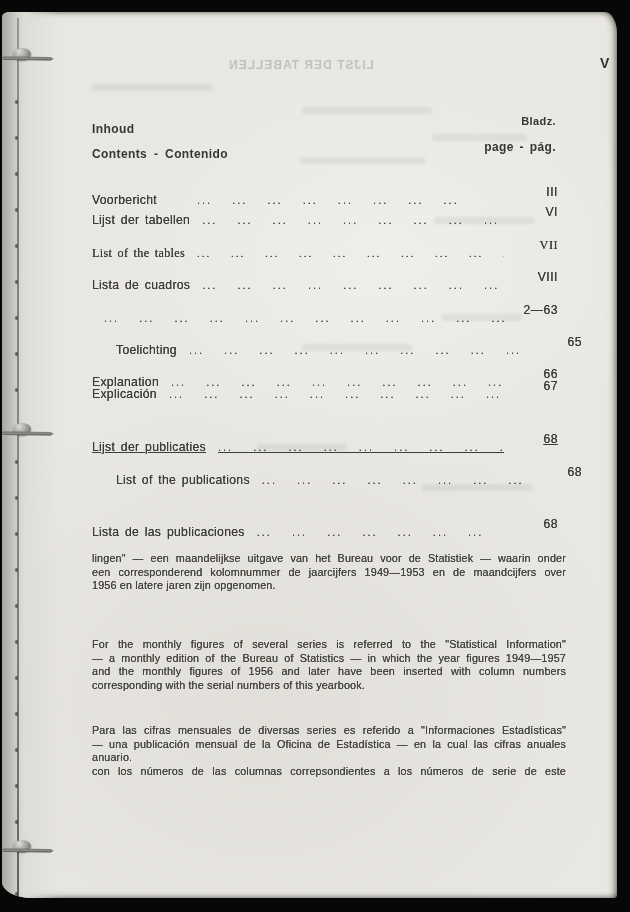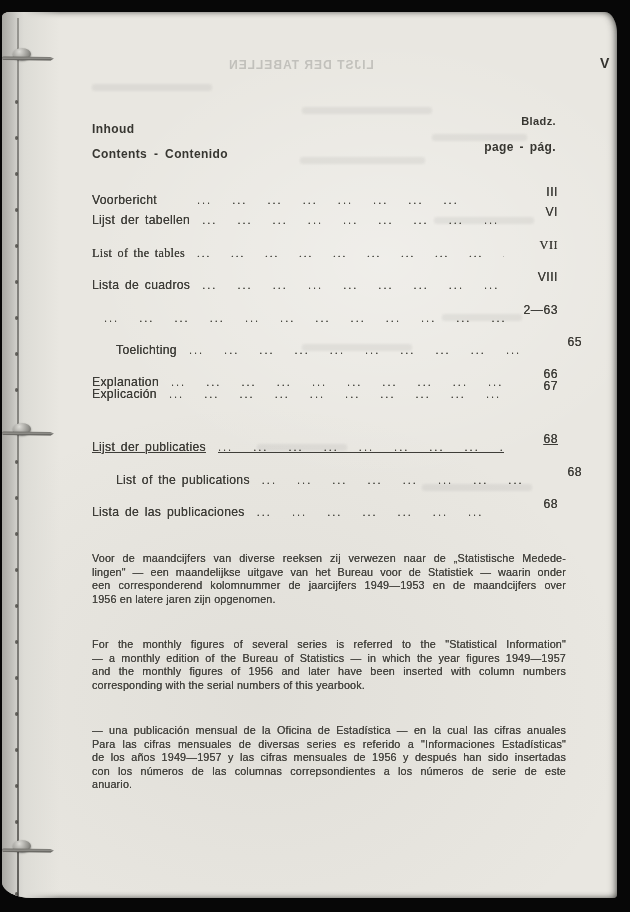--- a/index.html
+++ b/index.html
@@ -214,40 +214,38 @@
       <div class="toc-row" style="top: 428.2px; text-decoration: underline;">
         <span>Lijst der publicaties</span>
         <span class="leader">... ... ... ... ... ... ... ... ... ... ... ... ... ... ... ... ... ... </span>
         <span class="toc-page">68</span>
       </div>
       <div class="toc-row" style="top: 460.6px; margin-left: 24px;">
         <span>List of the publications</span>
         <span class="leader">... ... ... ... ... ... ... ... ... ... ... ... ... ... ... ... ... ... </span>
         <span class="toc-page">68</span>
       </div>
-      <div class="toc-row" style="top: 493px; align-items: center;">
+      <div class="toc-row" style="top: 513px; align-items: center;">
         <span>Lista de las publicaciones</span>
         <span class="leader">... ... ... ... ... ... ... ... ... ... ... ... ... ... ... ... ... ... </span>
         <span class="toc-page">68</span>
       </div>
     </div>
   <div id="notes">
       <div class="note" style="top: 540px;">
-        <div class="note-line">Voor de maandcijfers van diverse reeksen zij verwezen naar de „Statistische Medede-</div>
         <div class="note-line">lingen" — een maandelijkse uitgave van het Bureau voor de Statistiek — waarin onder</div>
         <div class="note-line">een corresponderend kolomnummer de jaarcijfers 1949—1953 en de maandcijfers over</div>
         <div class="note-line last">1956 en latere jaren zijn opgenomen.</div>
       </div>
       <div class="note" style="top: 626px;">
         <div class="note-line">For the monthly figures of several series is referred to the "Statistical Information"</div>
         <div class="note-line">— a monthly edition of the Bureau of Statistics — in which the year figures 1949—1957</div>
         <div class="note-line">and the monthly figures of 1956 and later have been inserted with column numbers</div>
         <div class="note-line last">corresponding with the serial numbers of this yearbook.</div>
       </div>
       <div class="note" style="top: 712px;">
+        <div class="note-line">Para las cifras mensuales de diversas series es referido a "Informaciones Estadísticas"</div>
         <div class="note-line">— una publicación mensual de la Oficina de Estadística — en la cual las cifras anuales</div>
-        <div class="note-line">Para las cifras mensuales de diversas series es referido a "Informaciones Estadísticas"</div>
-        <div class="note-line">de los años 1949—1957 y las cifras mensuales de 1956 y después han sido insertadas</div>
+        <div class="note-line last">anuario.</div>
         <div class="note-line">con los números de las columnas correpsondientes a los números de serie de este</div>
-        <div class="note-line last">anuario.</div>
       </div>
     </div>
 </div>
 
 </body></html>

